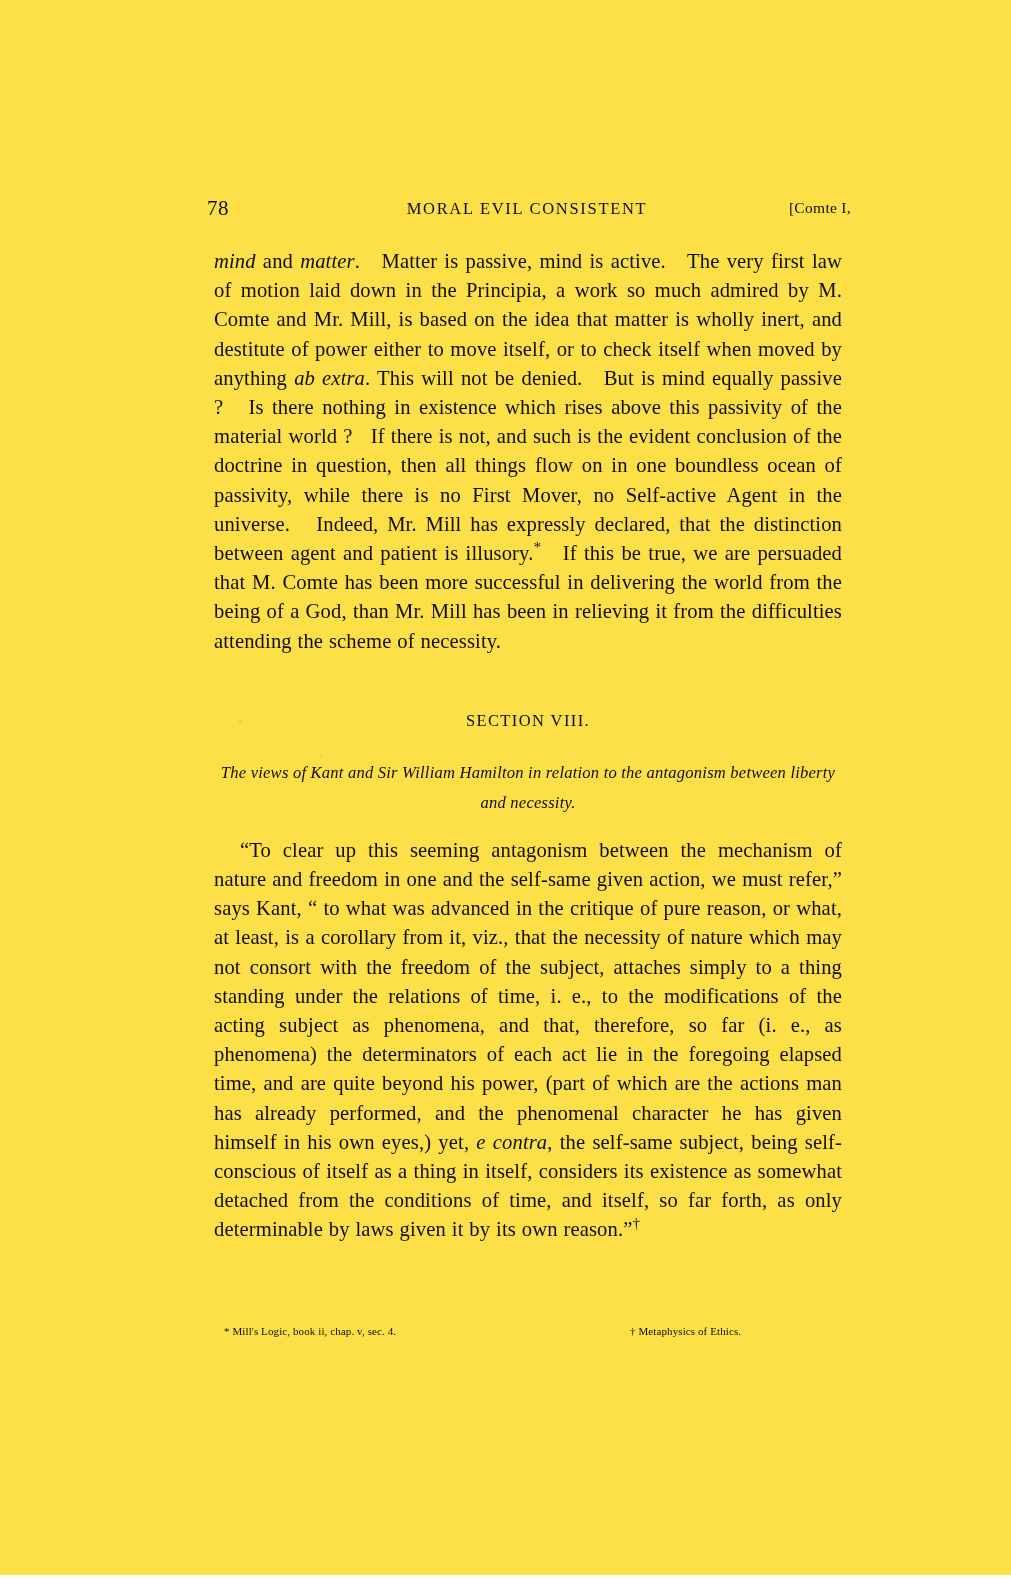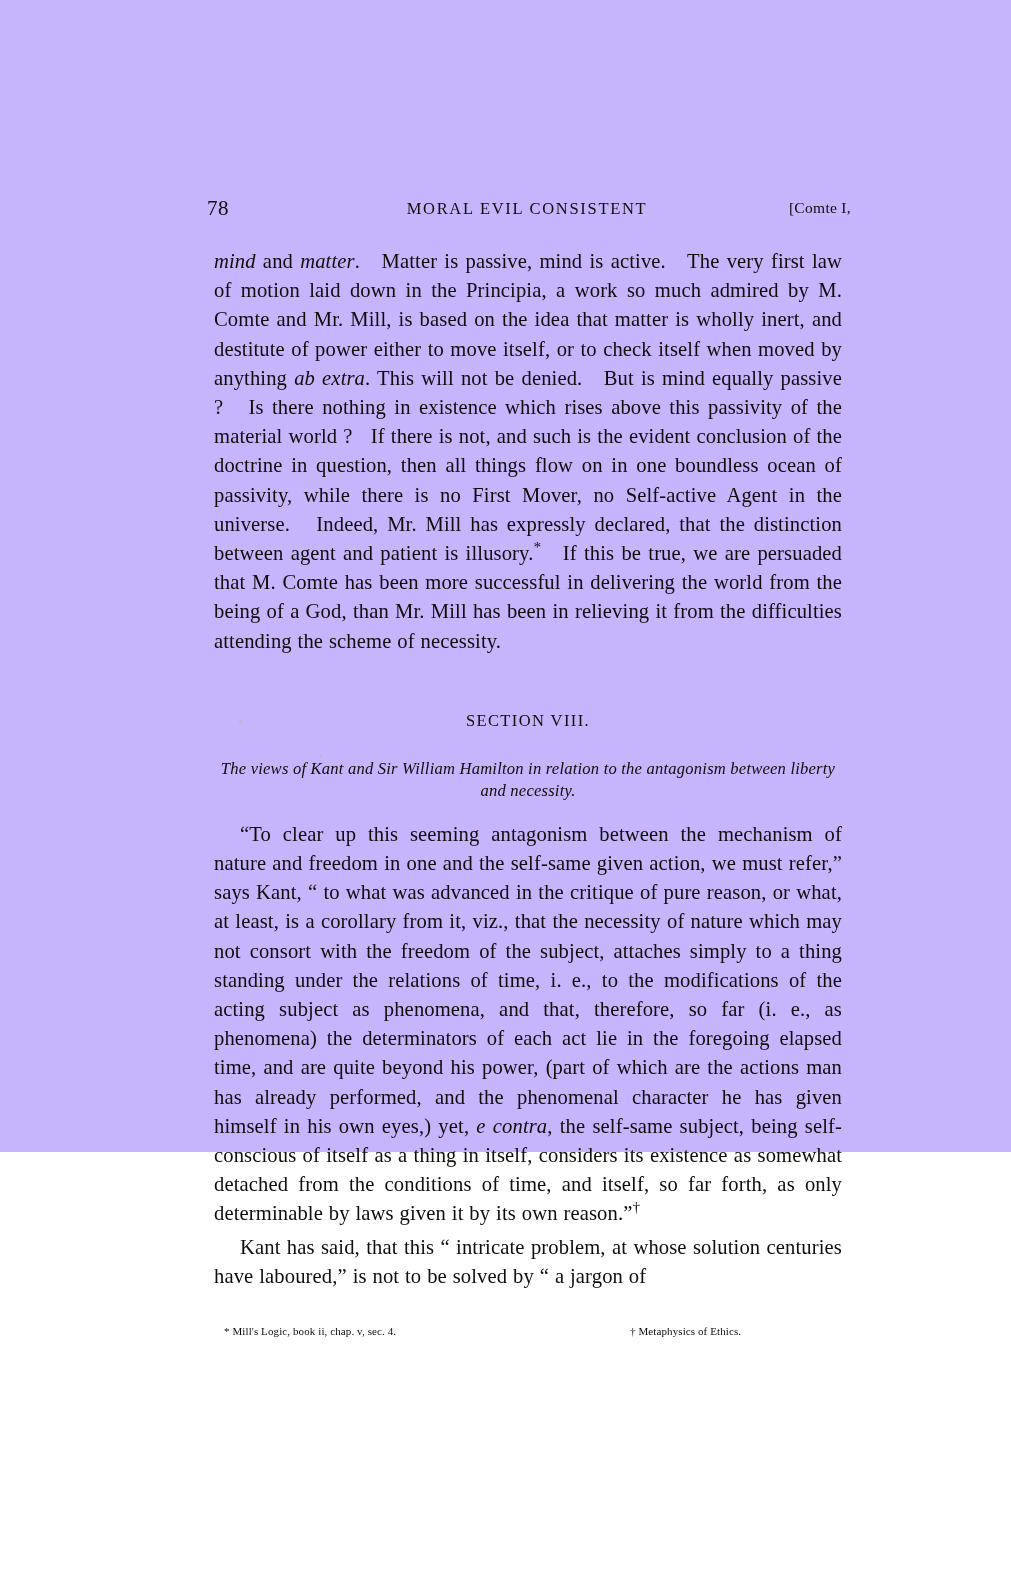--- a/index.html
+++ b/index.html
@@ -10,22 +10,22 @@
   body {
     width: 1011px;
     height: 1580px;
     overflow: hidden;
     font-family: "Liberation Serif", serif;
     color: #100d0a;
   }
   .page {
     position: relative;
     width: 1011px;
-    height: 1152px;
-    background: #c4b5fd;
+    height: 1575px;
+    background: #fde047;
   }
   .page-inner {
     position: absolute;
     left: 0;
     top: 0;
     width: 1011px;
     height: 1580px;
   }
   
   .runhead {
@@ -83,21 +83,21 @@
     text-align: center;
     font-size: 16.5px;
     letter-spacing: 1.4px;
   }
   .sec-sub {
     margin: 0;
     padding-top: 16px;
     text-align: center;
     font-style: italic;
     font-size: 16.6px;
-    line-height: 22px;
+    line-height: 30px;
     letter-spacing: 0.2px;
   }
   .gap-after-sub { height: 14px; }
   i { font-style: italic; }
   .footnotes {
     position: absolute;
     left: 210px;
     top: 1325px;
     width: 636px;
     height: 22px;
@@ -139,21 +139,20 @@
     </div>
 
     <div class="body">
       <p class="para"><i>mind</i> and <i>matter</i>.&nbsp;&nbsp; Matter is passive, mind is active.&nbsp;&nbsp; The very first law of motion laid down in the Principia, a work so much admired by M. Comte and Mr. Mill, is based on the idea that matter is wholly inert, and destitute of power either to move itself, or to check itself when moved by anything <i>ab extra</i>. This will not be denied.&nbsp;&nbsp; But is mind equally passive ?&nbsp;&nbsp; Is there nothing in existence which rises above this passivity of the material world ?&nbsp;&nbsp; If there is not, and such is the evident conclusion of the doctrine in question, then all things flow on in one boundless ocean of passivity, while there is no First Mover, no Self-active Agent in the universe.&nbsp;&nbsp; Indeed, Mr. Mill has expressly declared, that the distinction between agent and patient is illusory.<sup>*</sup>&nbsp;&nbsp; If this be true, we are persuaded that M. Comte has been more successful in delivering the world from the being of a God, than Mr. Mill has been in relieving it from the difficulties attending the scheme of necessity.</p>
 
       <div class="sec-head">SECTION VIII.</div>
       <div class="sec-sub">The views of Kant and Sir William Hamilton in relation to the antagonism between liberty and necessity.</div>
       <div class="gap-after-sub"></div>
 
       <p class="para indent">“To clear up this seeming antagonism between the mechanism of nature and freedom in one and the self-same given action, we must refer,” says Kant, “ to what was advanced in the critique of pure reason, or what, at least, is a corollary from it, viz., that the necessity of nature which may not consort with the freedom of the subject, attaches simply to a thing standing under the relations of time, i. e., to the modifications of the acting subject as phenomena, and that, therefore, so far (i. e., as phenomena) the determinators of each act lie in the foregoing elapsed time, and are quite beyond his power, (part of which are the actions man has already performed, and the phenomenal character he has given himself in his own eyes,) yet, <i>e contra</i>, the self-same subject, being self-conscious of itself as a thing in itself, considers its existence as somewhat detached from the conditions of time, and itself, so far forth, as only determinable by laws given it by its own reason.”<sup>†</sup></p>
-      <p class="para indent">Kant has said, that this “ intricate problem, at whose solution centuries have laboured,” is not to be solved by “ a jargon of</p>
     </div>
 
     <div class="footnotes">
       <span class="fn-left">* Mill's Logic, book ii, chap. v, sec. 4.</span>
       <span class="fn-right">† Metaphysics of Ethics.</span>
     </div>
 
     <div class="speck" style="left:239px; top:720px; width:3px; height:3px;"></div>
     <div class="speck" style="left:320px; top:755px; width:2px; height:2px;"></div>
     <div class="speck" style="left:505px; top:795px; width:3px; height:2px;"></div>

